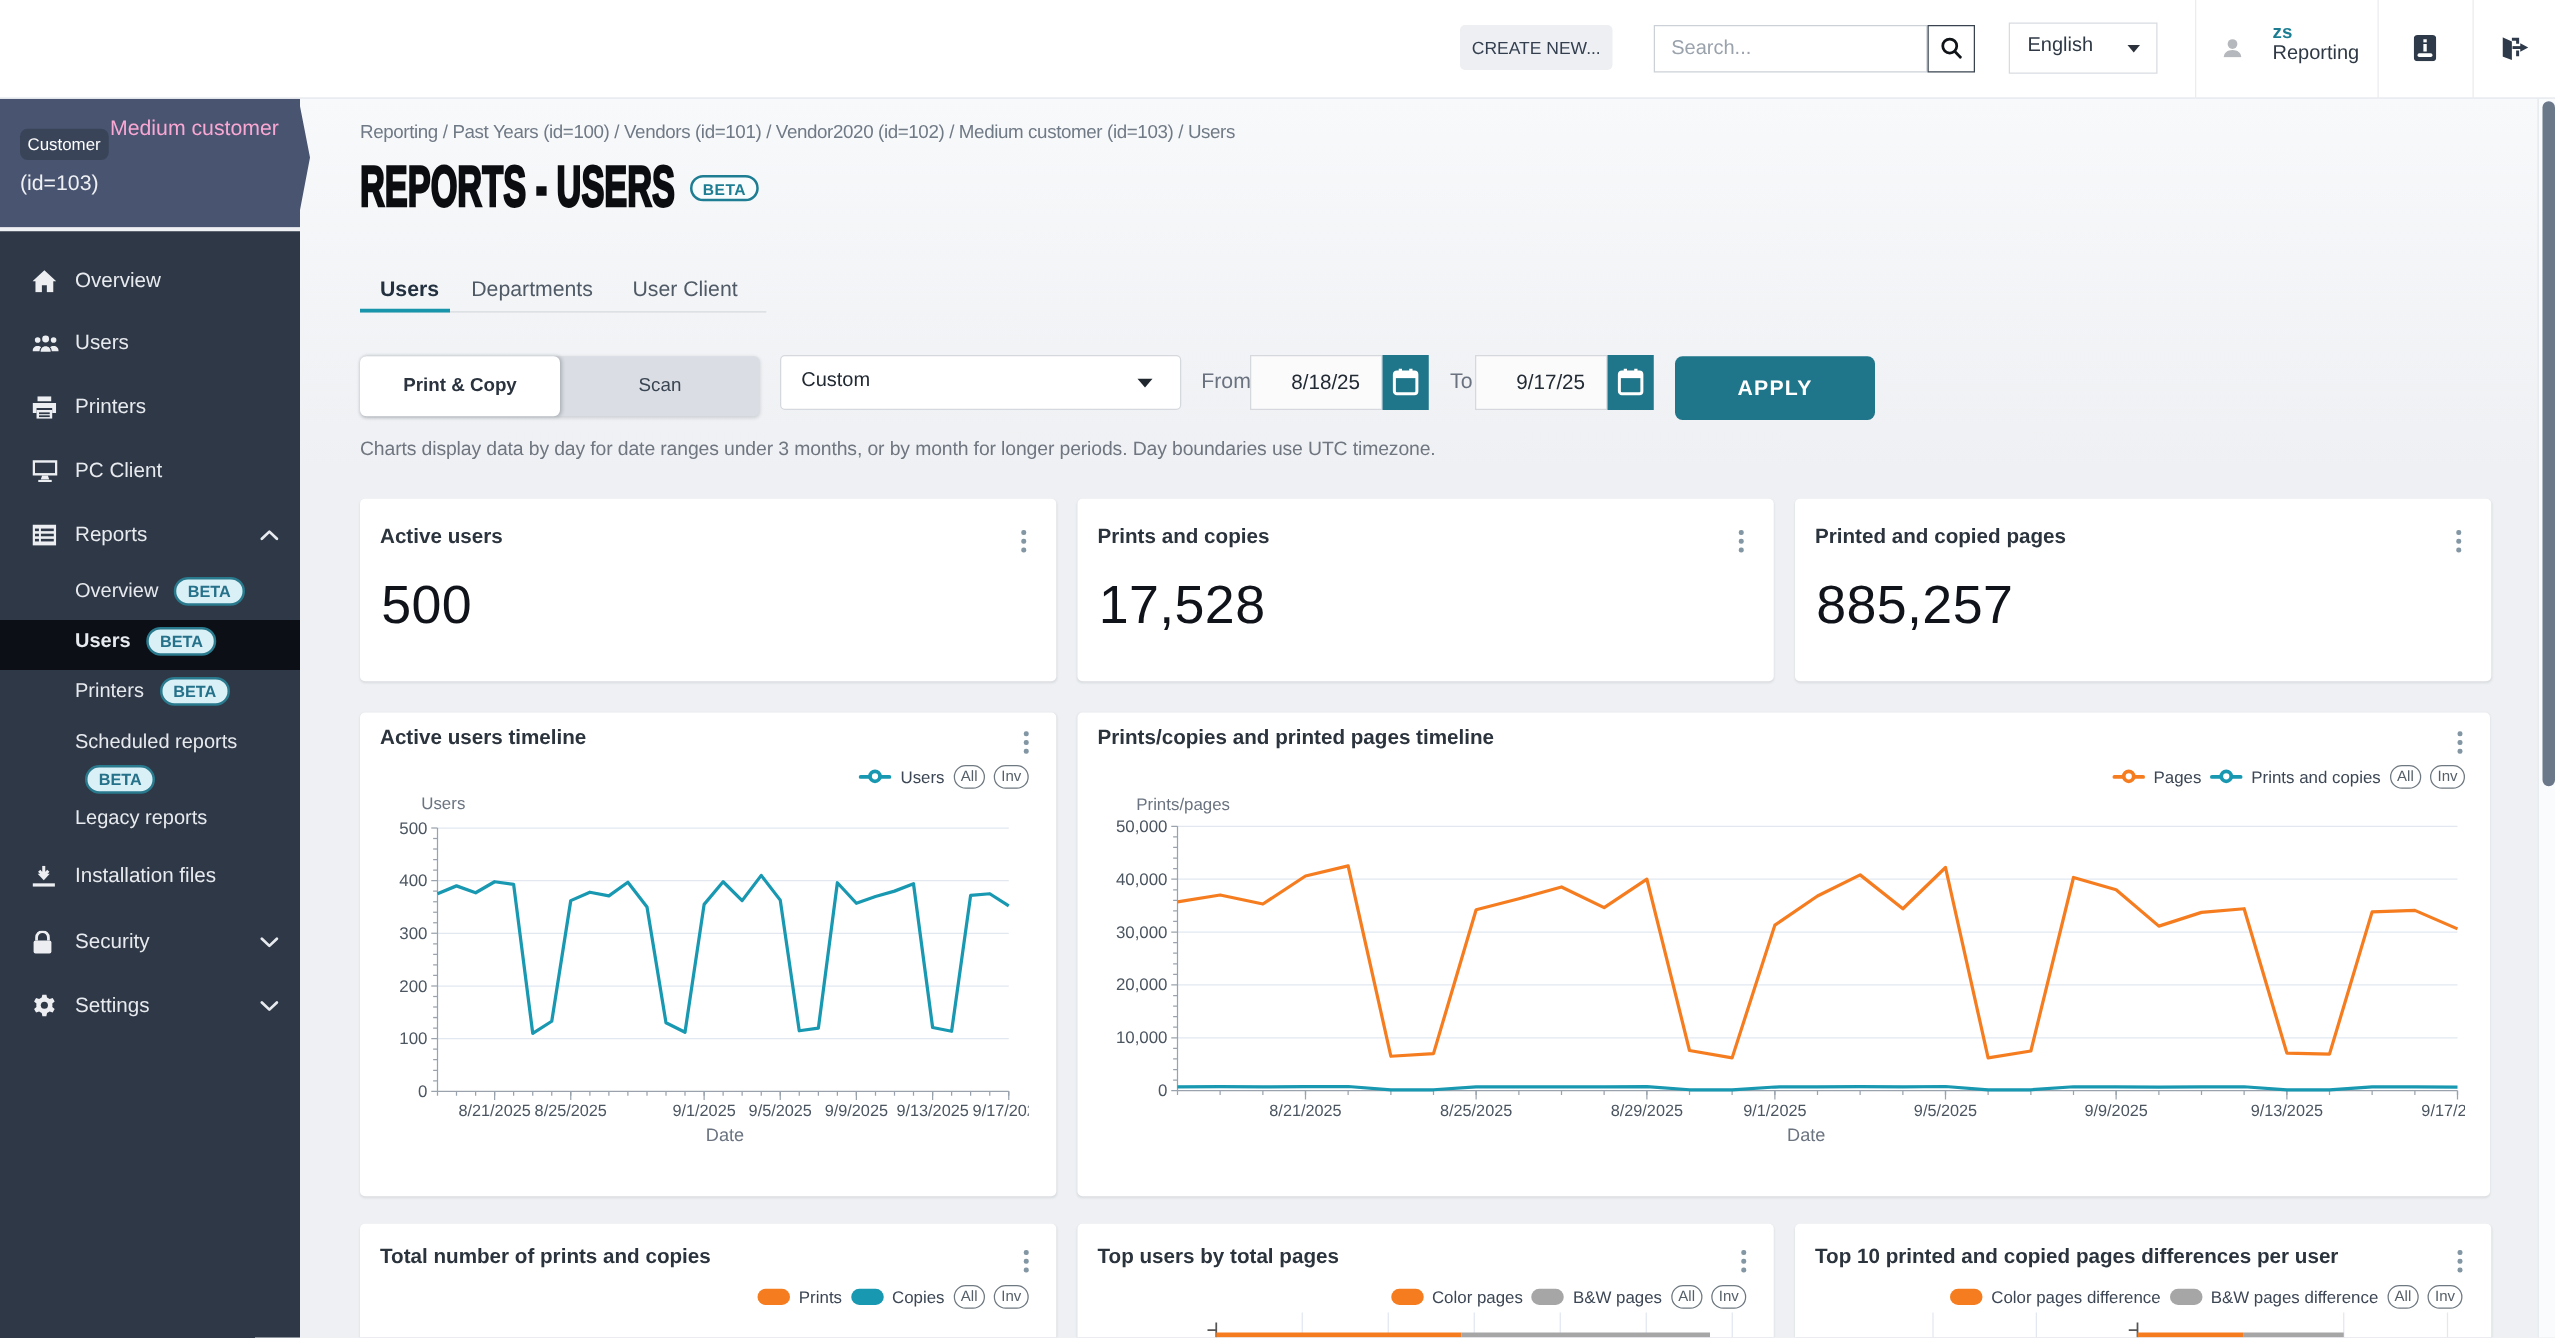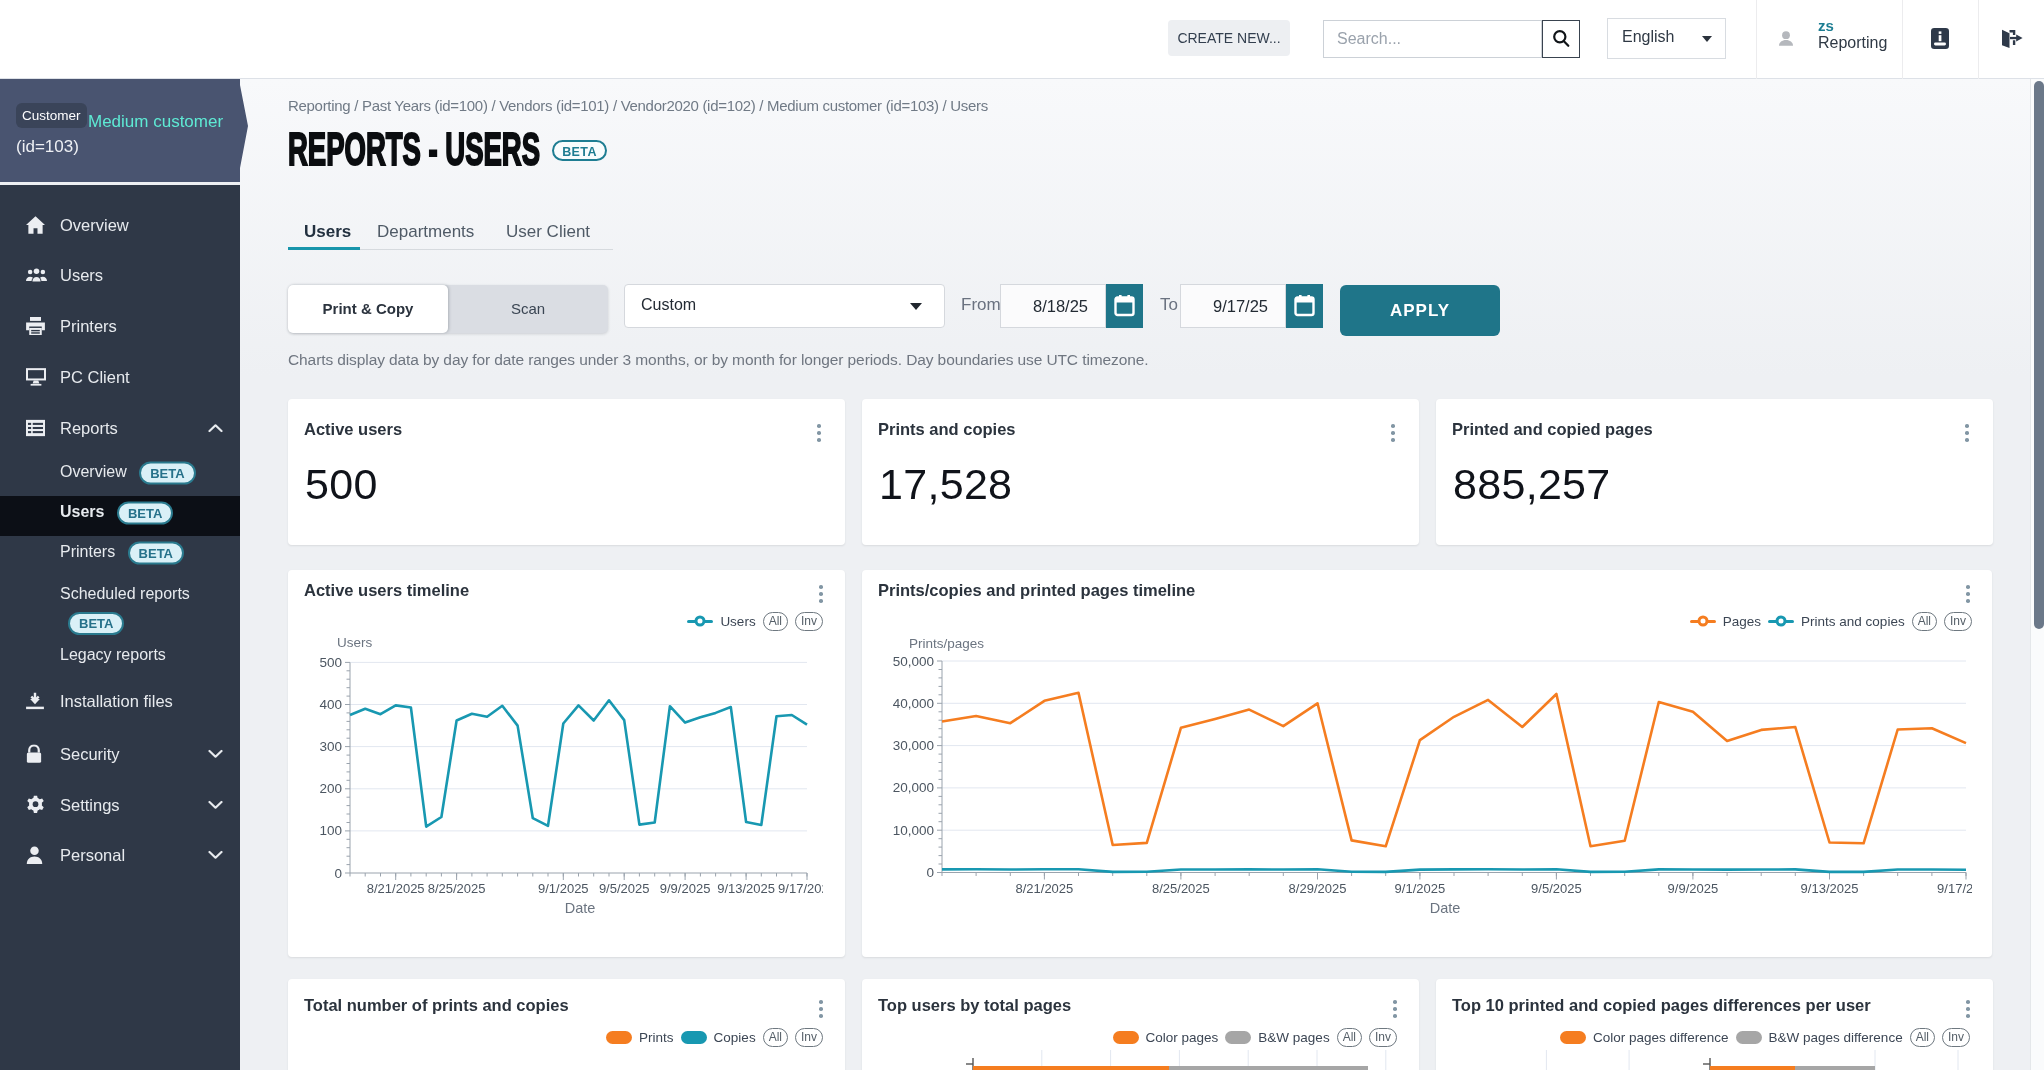--- a/index.html
+++ b/index.html
@@ -21,21 +21,21 @@
   border-right:5px solid transparent; border-top:6.5px solid #2b323c; }
 .vsep { top:0; width:1px; height:79px; background:#ececee; }
 #zs { left:1818px; top:17px; font-size:15px; font-weight:bold; color:#1c7d92; }
 #reporting-txt { left:1818px; top:34px; font-size:16px; color:#2f3945; }
 
 
 #sidehead { left:0; top:79px; width:248px; height:103px; background:#495470; z-index:20;
   clip-path:polygon(0 0, 240px 0, 240px 6px, 248px 47px, 240px 89px, 240px 103px, 0 103px); }
 #custbadge { left:16px; top:24px; height:25px; background:#3a4459; border-radius:6px; color:#fdfdfe;
   font-size:13.5px; line-height:25px; padding:0 6px; }
-#sidehead .l1 { position:absolute; left:88px; top:33px; font-size:17px; color:#5eead4; }
+#sidehead .l1 { position:absolute; left:88px; top:14px; font-size:17px; color:#f9a8d4; }
 #sidehead .l2 { position:absolute; left:16px; top:58px; font-size:17px; color:#eef0f4; }
 #sidebar { left:0; top:185px; width:240px; height:1068px; background:#2f3847; z-index:20; }
 .nav { position:absolute; left:0; width:240px; height:40px; color:#e7eaee; font-size:16.5px; }
 .nav .txt { position:absolute; left:60px; top:50%; transform:translateY(-50%); white-space:nowrap; }
 .nav svg.ic { position:absolute; left:26px; top:50%; transform:translateY(-50%); }
 .sub { font-size:16px; }
 .chev { position:absolute; left:208px; top:50%; transform:translateY(-50%); }
 .beta-s { display:inline-block; background:#daf0f7; border:2px solid #2a7a8e; color:#26718a; font-weight:bold;
   font-size:13px; border-radius:12px; height:23px; line-height:19px; padding:0 9px; vertical-align:middle; }
 #selrow { position:absolute; left:0; top:311px; width:240px; height:40px; background:#0c0f16; }
@@ -218,30 +218,20 @@
       <svg class="chev" width="15" height="9" viewBox="0 0 15 9">
         <path d="M1.5 1.5 7.5 7.2 13.5 1.5" fill="none" stroke="#e7eaee" stroke-width="2.2" stroke-linecap="round" stroke-linejoin="round"></path>
       </svg>
     </div>
   <div class="nav" style="top:600px">
       <svg class="ic" width="19" height="19" viewBox="0 0 24 24">
         <path d="M10 0h4l.7 3.2a9 9 0 0 1 2.6 1.5l3.1-1 2 3.4-2.4 2.2a9 9 0 0 1 0 3.4l2.4 2.2-2 3.4-3.1-1a9 9 0 0 1-2.6 1.5L14 22h-4l-.7-3.2a9 9 0 0 1-2.6-1.5l-3.1 1-2-3.4 2.4-2.2a9 9 0 0 1 0-3.4L1.6 7.1l2-3.4 3.1 1a9 9 0 0 1 2.6-1.5z" fill="#eceef2"></path>
         <circle cx="12" cy="11" r="3.6" fill="#2f3847"></circle>
       </svg>
       <span class="txt">Settings</span>
-      <svg class="chev" width="15" height="9" viewBox="0 0 15 9">
-        <path d="M1.5 1.5 7.5 7.2 13.5 1.5" fill="none" stroke="#e7eaee" stroke-width="2.2" stroke-linecap="round" stroke-linejoin="round"></path>
-      </svg>
-    </div>
-  <div class="nav" style="top:650px">
-      <svg class="ic" width="17" height="18" viewBox="0 0 22 23">
-        <circle cx="11" cy="6" r="5.5" fill="#eceef2"></circle>
-        <path d="M1 23c0-6 4.5-9.5 10-9.5S21 17 21 23z" fill="#eceef2"></path>
-      </svg>
-      <span class="txt">Personal</span>
       <svg class="chev" width="15" height="9" viewBox="0 0 15 9">
         <path d="M1.5 1.5 7.5 7.2 13.5 1.5" fill="none" stroke="#e7eaee" stroke-width="2.2" stroke-linecap="round" stroke-linejoin="round"></path>
       </svg>
     </div>
 </div>
 
 <div id="contentbg" class="abs"></div>
 <div id="crumb" class="abs">Reporting / Past Years (id=100) / Vendors (id=101) / Vendor2020 (id=102) / Medium customer (id=103) / Users</div>
 <svg class="abs" style="left:288px;top:122px" width="280" height="50" viewBox="0 0 280 50">
     <text x="0" y="43" font-family="Liberation Sans,sans-serif" font-size="46" font-weight="bold" fill="#0b0d10" stroke="#0b0d10" stroke-width="2.1" textLength="252" lengthAdjust="spacingAndGlyphs">REPORTS - USERS</text>

